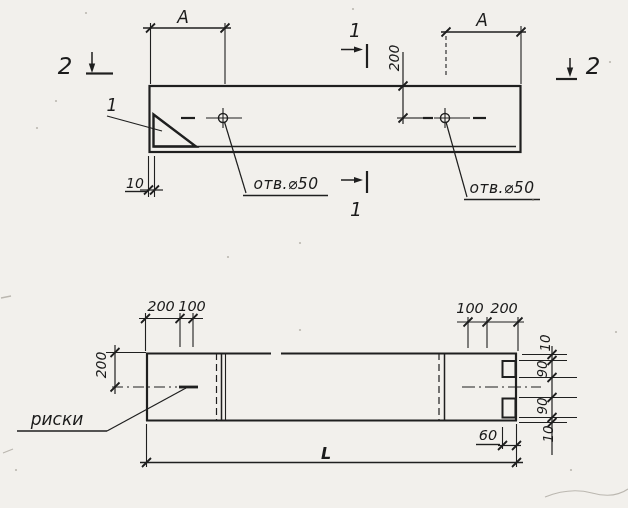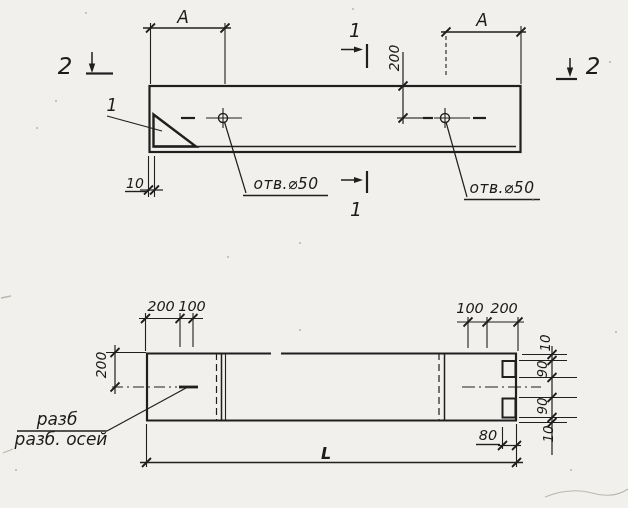--- a/index.html
+++ b/index.html
@@ -227,19 +227,18 @@
   <div class="lbl" style="left:192px; top:306px; font-size:14.5px;">100</div>
   <div class="lbl" style="left:470px; top:308px; font-size:14.5px;">100</div>
   <div class="lbl" style="left:504px; top:308px; font-size:14.5px;">200</div>
   <div class="lbl rot" style="left:101px; top:365px; font-size:14px;">200</div>
 
   <div class="lbl rot" style="left:546px; top:343px; font-size:13.5px;">10</div>
   <div class="lbl rot" style="left:543px; top:369px; font-size:13.5px;">90</div>
   <div class="lbl rot" style="left:543px; top:406px; font-size:13.5px;">90</div>
   <div class="lbl rot" style="left:549px; top:434px; font-size:13.5px;">10</div>
 
-  <div class="lbl" style="left:488px; top:435px; font-size:14.5px;">80</div>
+  <div class="lbl" style="left:488px; top:435px; font-size:14.5px;">60</div>
   <div class="lbl" style="left:326px; top:454px; font-size:16px; font-weight:bold;">L</div>
 
-  <div class="lbl" style="left:57px; top:419px; font-size:17px;">разб</div>
-  <div class="lbl" style="left:61px; top:439px; font-size:17px;">разб. осей</div>
+  <div class="lbl" style="left:57px; top:419px; font-size:17px;">риски</div>
 
 </div>
 
 </body></html>

